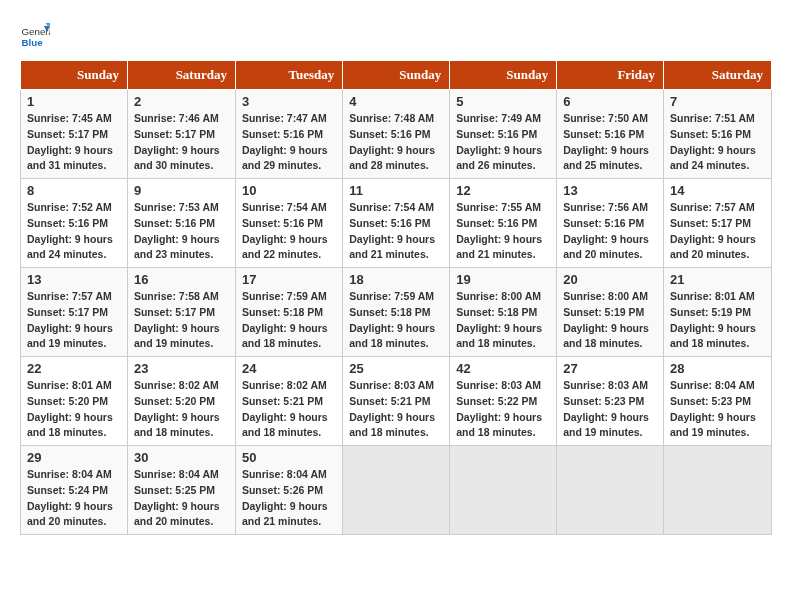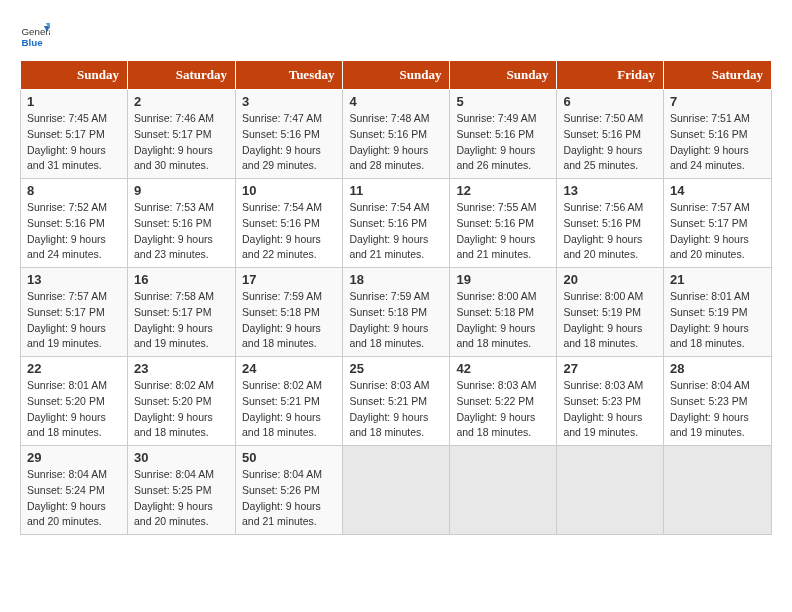--- a/index.html
+++ b/index.html
@@ -52,21 +52,21 @@
       background: #fff;
     }
     tbody tr:nth-child(odd) td { background: #f9f9f9; }
     tbody tr td.empty { background: #e8e8e8; }
     .day-num {
       font-size: 13px;
       font-weight: bold;
       display: block;
       margin-bottom: 2px;
     }
-    .day-info { line-height: 1.5; }
+    .day-info { line-height: 1.5; font-weight: bold; }
   </style>
 </head>
 <body>
 
 <div class="header">
   <div class="logo">
     <svg class="logo-icon" viewBox="0 0 40 40">
       <text x="2" y="20" font-size="13" fill="#333" font-family="Arial">General</text>
       <text x="2" y="34" font-size="13" fill="#1a6cc4" font-family="Arial" font-weight="bold">Blue</text>
       <polygon points="32,8 40,8 36,16" fill="#2a6db5"></polygon>

